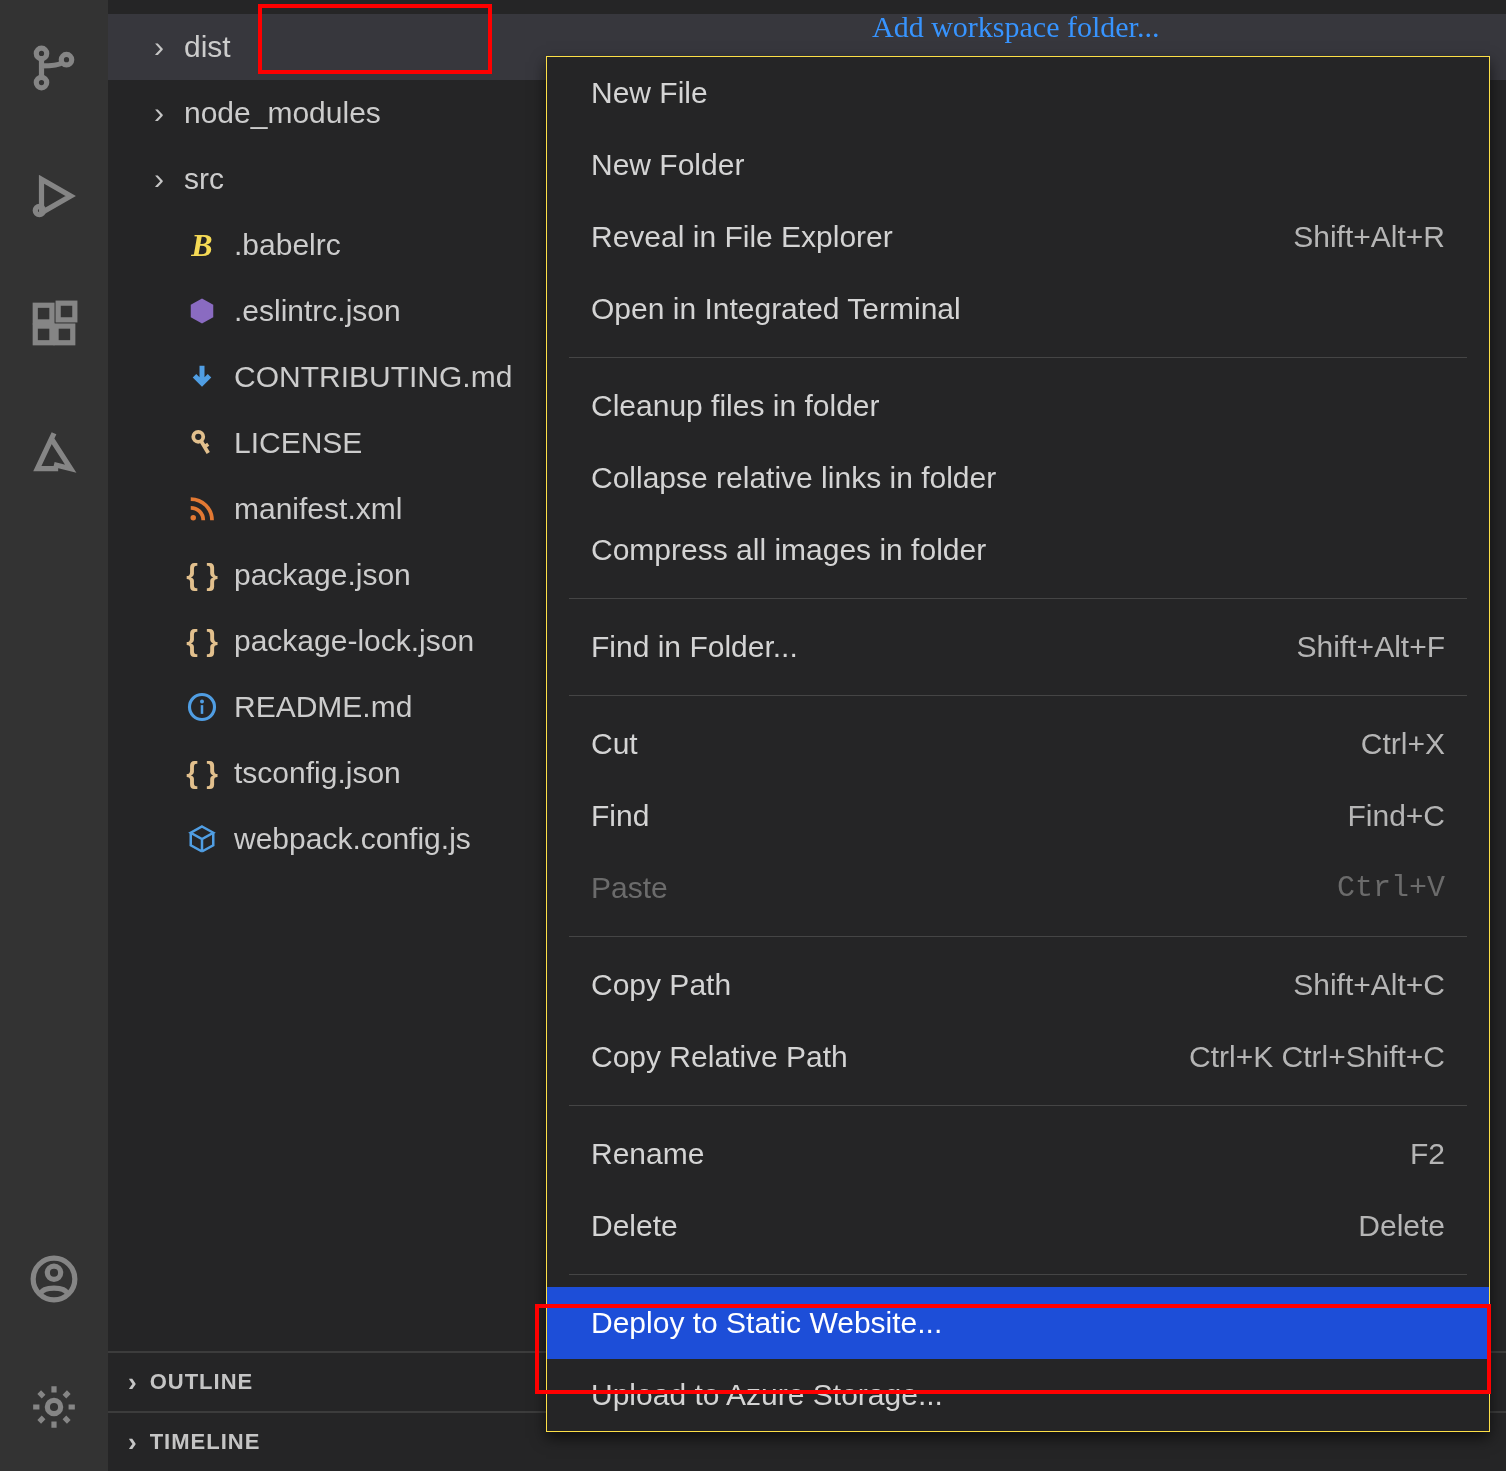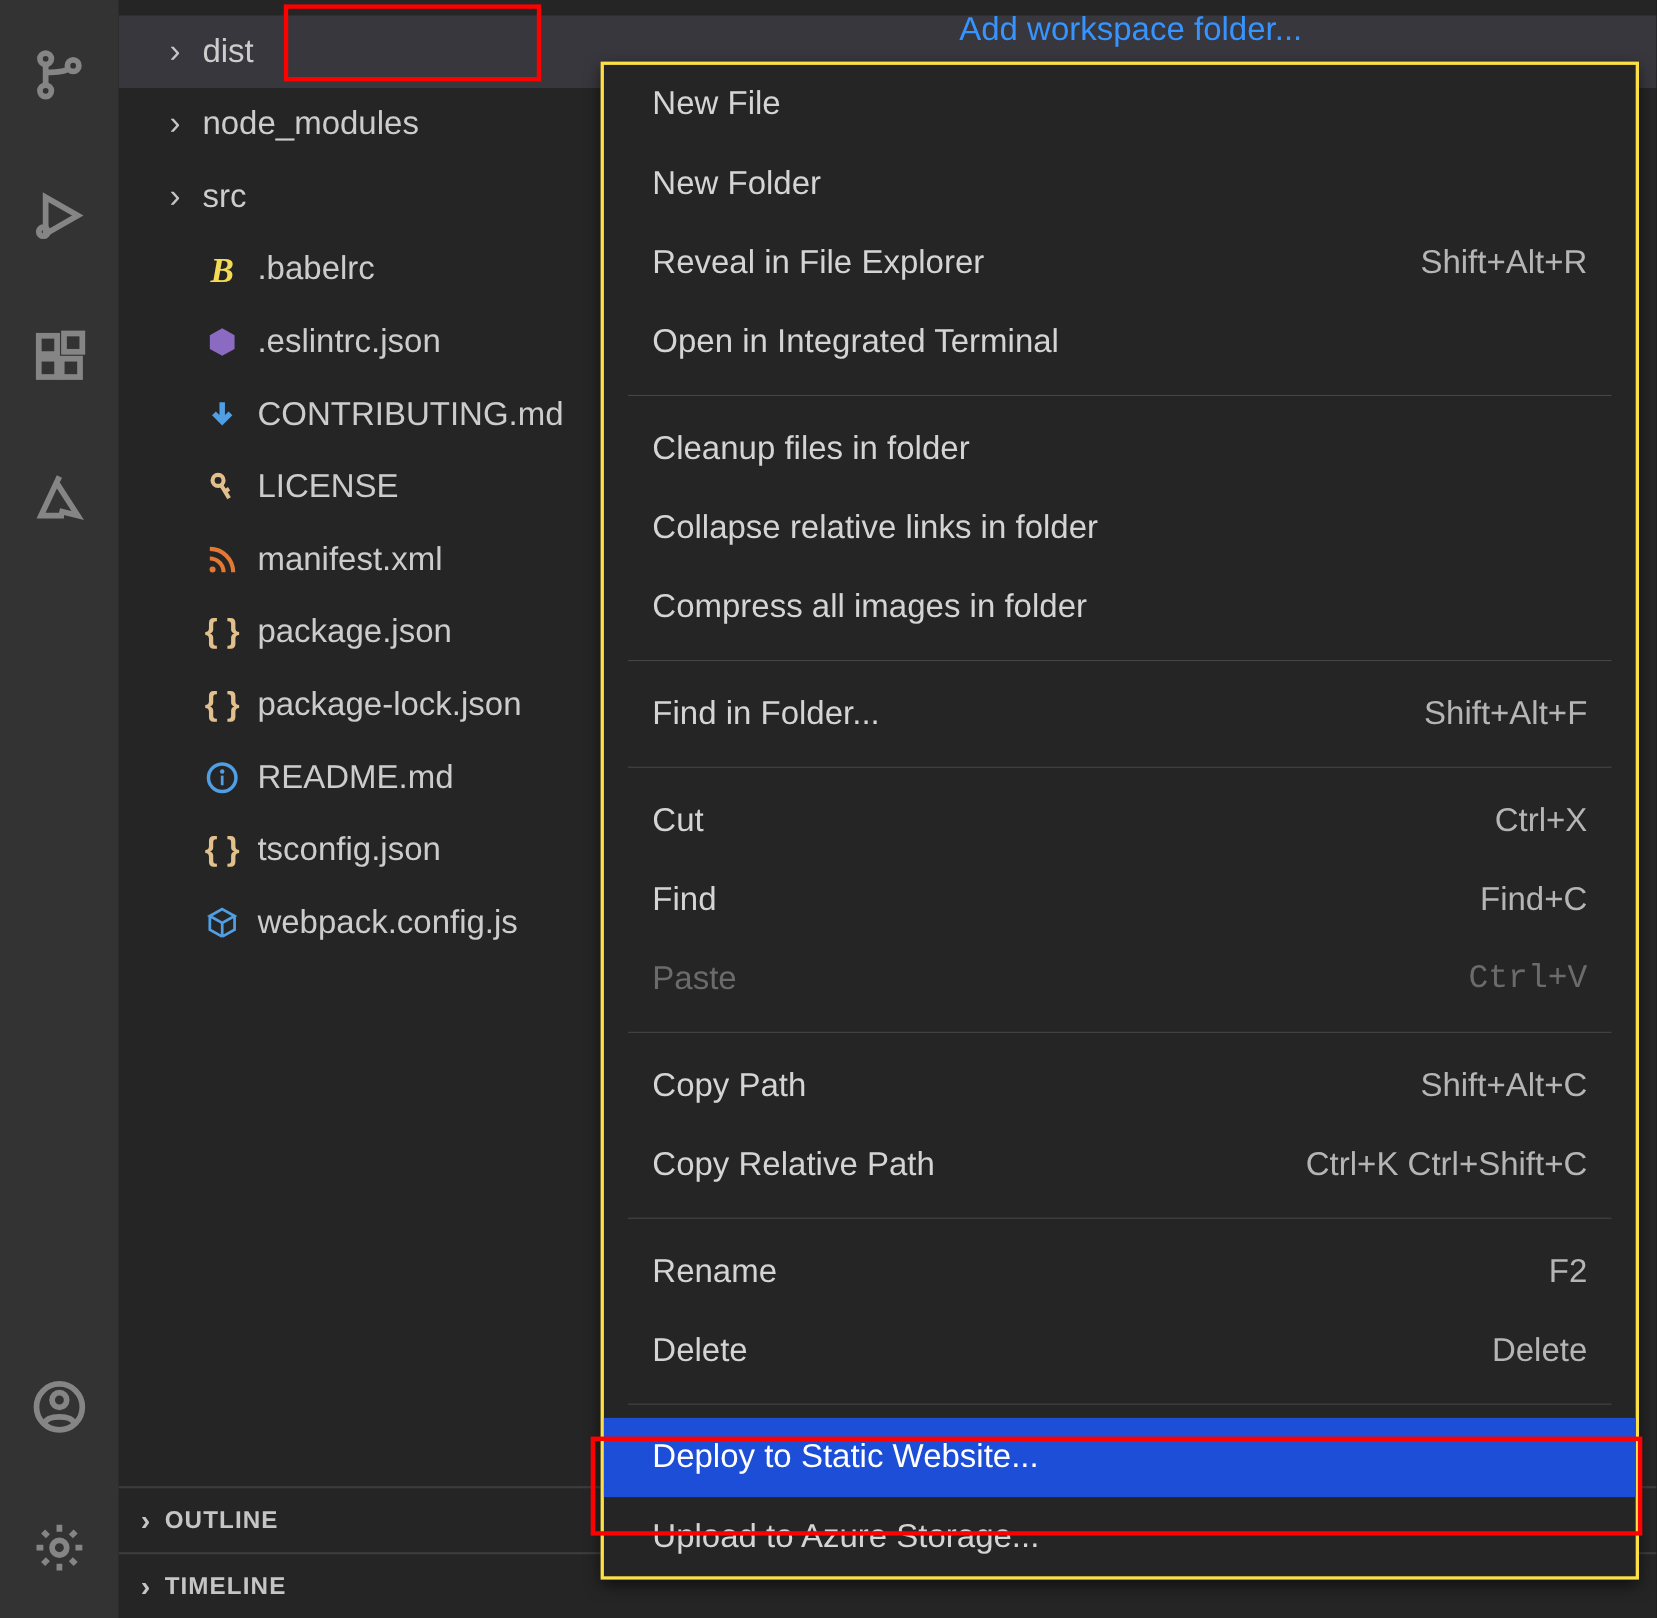--- a/index.html
+++ b/index.html
@@ -10,29 +10,29 @@
   .activity-bar .ab-bottom { margin-top: auto; }
   .activity-bar svg { stroke: #858585; fill: none; stroke-width: 2.5; }
   .sidebar { flex: 1; background: #252526; position: relative; display: flex; flex-direction: column; }
   .tree { padding-top: 14px; flex: 1; }
   .tree-row { display: flex; align-items: center; height: 66px; padding-left: 36px; font-size: 30px; position: relative; }
   .tree-row.selected { background: #37373d; }
   .tree-row .chevron { width: 30px; font-size: 30px; color: #c5c5c5; display: inline-flex; justify-content: center; margin-right: 10px; }
   .tree-row .ficon { width: 36px; height: 36px; display: inline-flex; align-items: center; justify-content: center; margin-right: 14px; font-size: 26px; }
   .tree-row .label { color: #cccccc; white-space: nowrap; overflow: hidden; }
   .highlight-red { position: absolute; border: 4px solid #ff0000; pointer-events: none; }
-  .context-menu { position: absolute; top: 56px; left: 546px; width: 944px; background: #252526; border: 3px solid #fde047; box-shadow: 0 6px 14px rgba(0,0,0,0.6); z-index: 10; }
+  .context-menu { position: absolute; top: 56px; left: 546px; width: 944px; background: #252526; border: 1px solid #fde047; box-shadow: 0 6px 14px rgba(0,0,0,0.6); z-index: 10; }
   .ctx-item { display: flex; align-items: center; justify-content: space-between; height: 72px; padding: 0 44px; font-size: 30px; color: #d4d4d4; }
   .ctx-item.disabled { color: #6b6b6b; gap: 16px; }
   .ctx-item.selected { background: #1d4ed8; color: #ffffff; }
   .ctx-item .sc { color: #b5b5b5; font-size: 30px; }
   .ctx-item.disabled .sc { color: #6b6b6b; font-family: Liberation Mono, monospace; }
   .ctx-item.selected .sc { color: #ffffff; }
   .ctx-sep { height: 1px; background: #454545; margin: 12px 22px; }
-  .add-folder { position: absolute; top: 10px; left: 872px; font-size: 30px; color: #3794ff; z-index: 20; }
+  .add-folder { position: absolute; top: 10px; left: 872px; font-size: 30px; color: #3794ff; z-index: 20; font-family: Liberation Serif, serif; }
   .panel-header { height: 60px; border-top: 2px solid #3c3c3c; display: flex; align-items: center; padding-left: 20px; font-size: 22px; font-weight: 600; letter-spacing: 1px; color: #c5c5c5; }
   .panel-header .chev { font-size: 26px; margin-right: 12px; }
 </style>
 </head>
 <body>
 
 <div class="app">
 
   <div class="activity-bar">
     <div class="ab-item">

